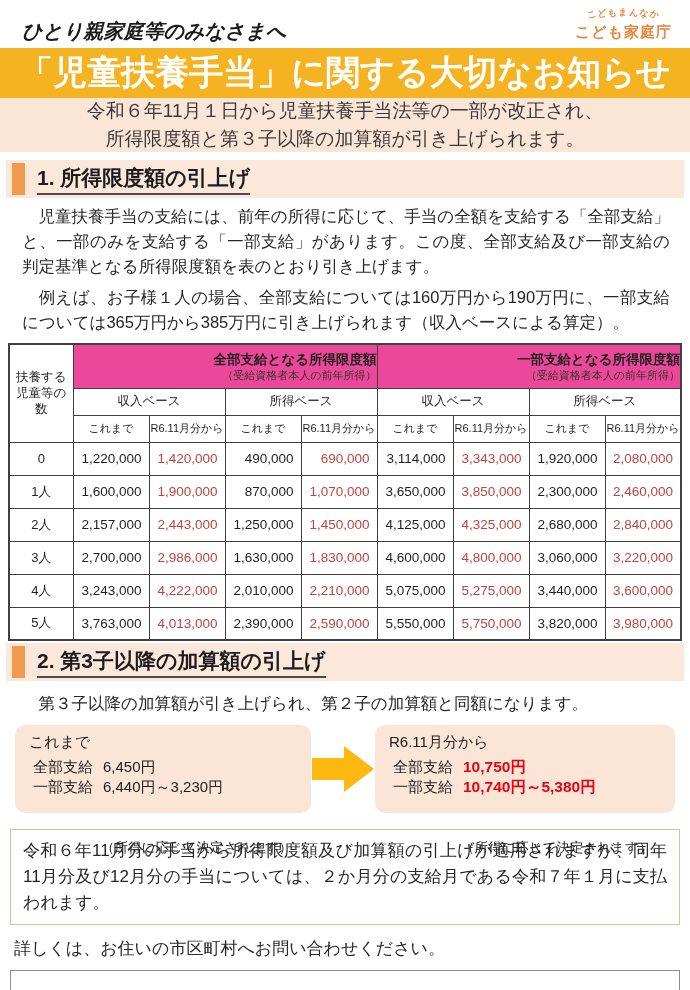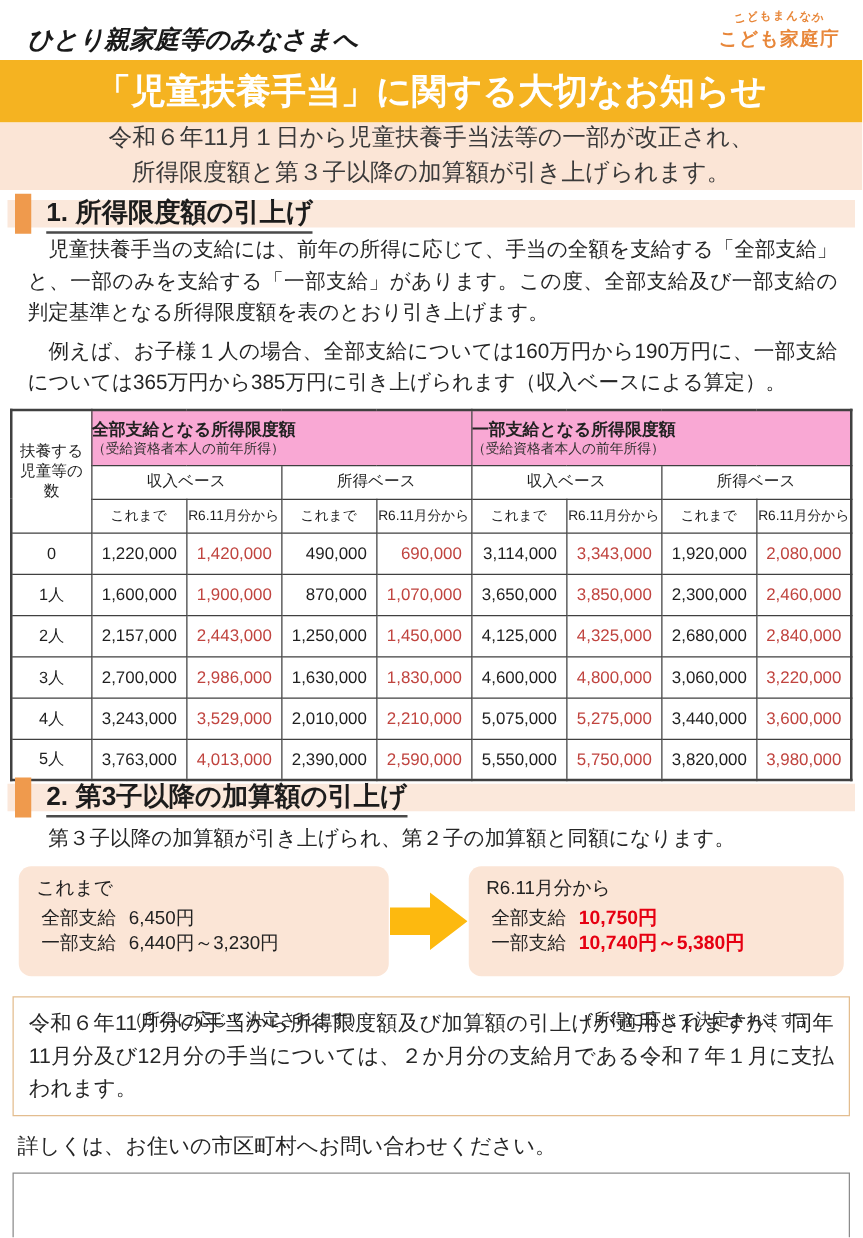--- a/index.html
+++ b/index.html
@@ -10,35 +10,35 @@
   
   .top-bar { display:flex; justify-content:space-between; align-items:flex-start; padding:10px 14px 2px 22px; height:48px; }
   .audience { font-size:20px; font-weight:700; color:#1a1a1a; padding-top:8px;font-style:italic; }
   .logo { text-align:center; color:#e8873a; line-height:1.1; padding-right:4px; }
   .logo-arc { font-size:9px; font-weight:700; letter-spacing:1px; height:14px; display:flex; justify-content:center; }
   .logo-arc span { display:inline-block; }
   .logo-name { font-size:15px; font-weight:800; letter-spacing:1px; }
 
   
   .banner { height:50px; background:#F5B321; display:flex; align-items:center; justify-content:center; }
-  .banner-text { color:#ffffff; font-size:28px; font-weight:800; letter-spacing:0px; white-space:nowrap; }
+  .banner-text { color:#ffffff; font-size:34px; font-weight:800; letter-spacing:0px; white-space:nowrap; }
   .subbanner { height:54px; background:#FBE5D6; display:flex; flex-direction:column; align-items:center; justify-content:space-between; }
   .subbanner div { font-size:19px; color:#3a3a3a; line-height:26px; }
 
   
-  .sec-head { margin:8px 6px 0 6px; background:#FBE8DB; display:flex; align-items:center; height:22px; }
+  .sec-head { margin:8px 6px 0 6px; background:#FBE8DB; display:flex; align-items:center; height:38px; }
   .sec-bar { width:13px; height:32px; background:#EF9A4D; margin-left:6px; margin-right:12px; flex:0 0 13px; }
   .sec-title { font-size:21px; font-weight:800; color:#1c1c1c; border-bottom:2px solid #4a4a4a; padding-bottom:1px; }
 
   .body-text { margin:6px 20px 0 22px; font-size:16.5px; line-height:25px; color:#262626; text-align:justify; }
 
   
   table.limits { border-collapse:collapse; table-layout:fixed; width:calc(100% - 16px); margin:8px 8px 0 8px; border:2px solid #404040; }
   table.limits th, table.limits td { border:1px solid #404040; }
-  .grouphead { background:#f9a8d4; height:44px; text-align:left; vertical-align:middle; }
+  .grouphead { background:#ec4899; height:44px; text-align:right; vertical-align:middle; }
   .grouphead .g-title { font-size:13.5px; font-weight:700; color:#222; line-height:17px; }
   .grouphead .g-sub { font-size:11px; font-weight:400; color:#333; line-height:14px; }
   .rowspan-head { background:#ffffff; font-size:12.5px; font-weight:400; text-align:center; vertical-align:middle; line-height:16px; padding:0 2px; }
   .basehead { height:27px; font-size:12.5px; font-weight:400; text-align:center; vertical-align:middle; background:#fff; }
   .periodhead { height:27px; font-size:11px; font-weight:400; text-align:center; vertical-align:middle; background:#fff; padding:0 1px; white-space:nowrap; }
   table.limits tbody td { height:33px; }
   td.rowlabel { text-align:center; font-size:13px; }
   td.num { text-align:right; padding-right:7px; font-size:13.5px; color:#1f1f1f; font-family:"Liberation Sans","DejaVu Sans",sans-serif; }
   td.num.red { color:#C0443F; }
 
@@ -180,21 +180,21 @@
           <td class="num">1,630,000</td>
           <td class="num red">1,830,000</td>
           <td class="num">4,600,000</td>
           <td class="num red">4,800,000</td>
           <td class="num">3,060,000</td>
           <td class="num red">3,220,000</td>
         </tr>
         <tr>
           <td class="rowlabel">4人</td>
           <td class="num">3,243,000</td>
-          <td class="num red">3,529,000</td>
+          <td class="num red">4,222,000</td>
           <td class="num">2,010,000</td>
           <td class="num red">2,210,000</td>
           <td class="num">5,075,000</td>
           <td class="num red">5,275,000</td>
           <td class="num">3,440,000</td>
           <td class="num red">3,600,000</td>
         </tr>
         <tr>
           <td class="rowlabel">5人</td>
           <td class="num">3,763,000</td>

